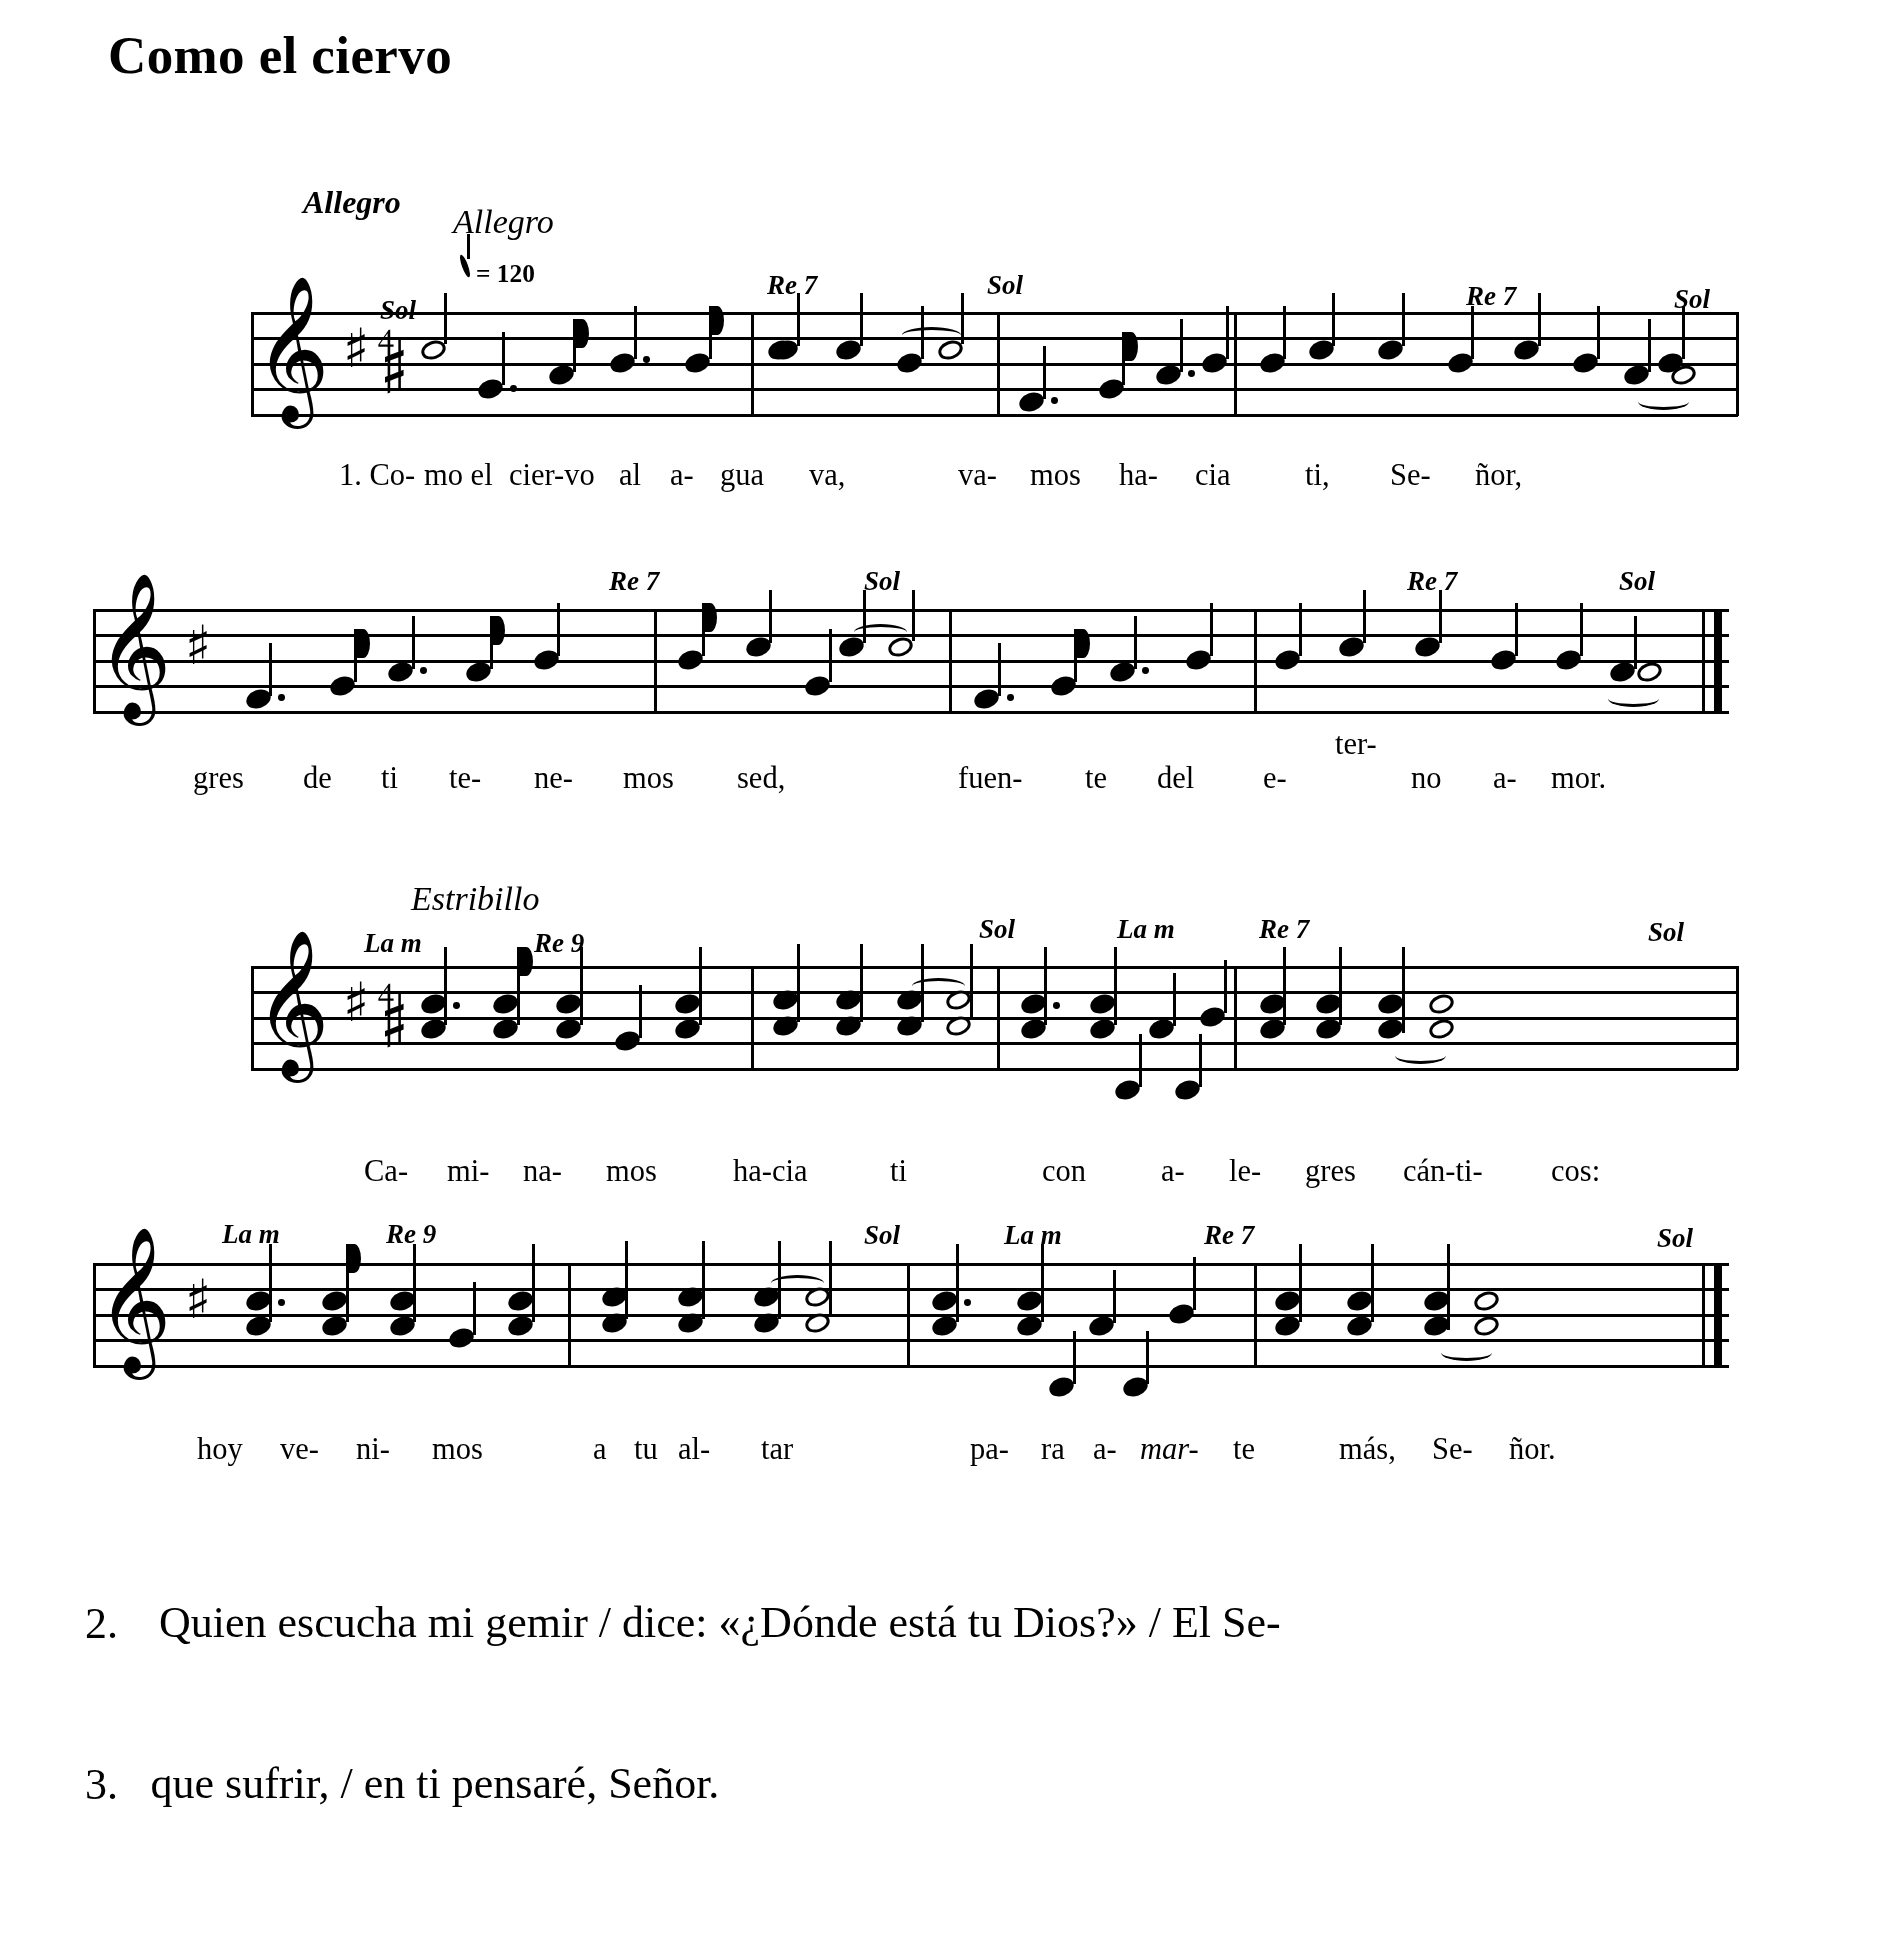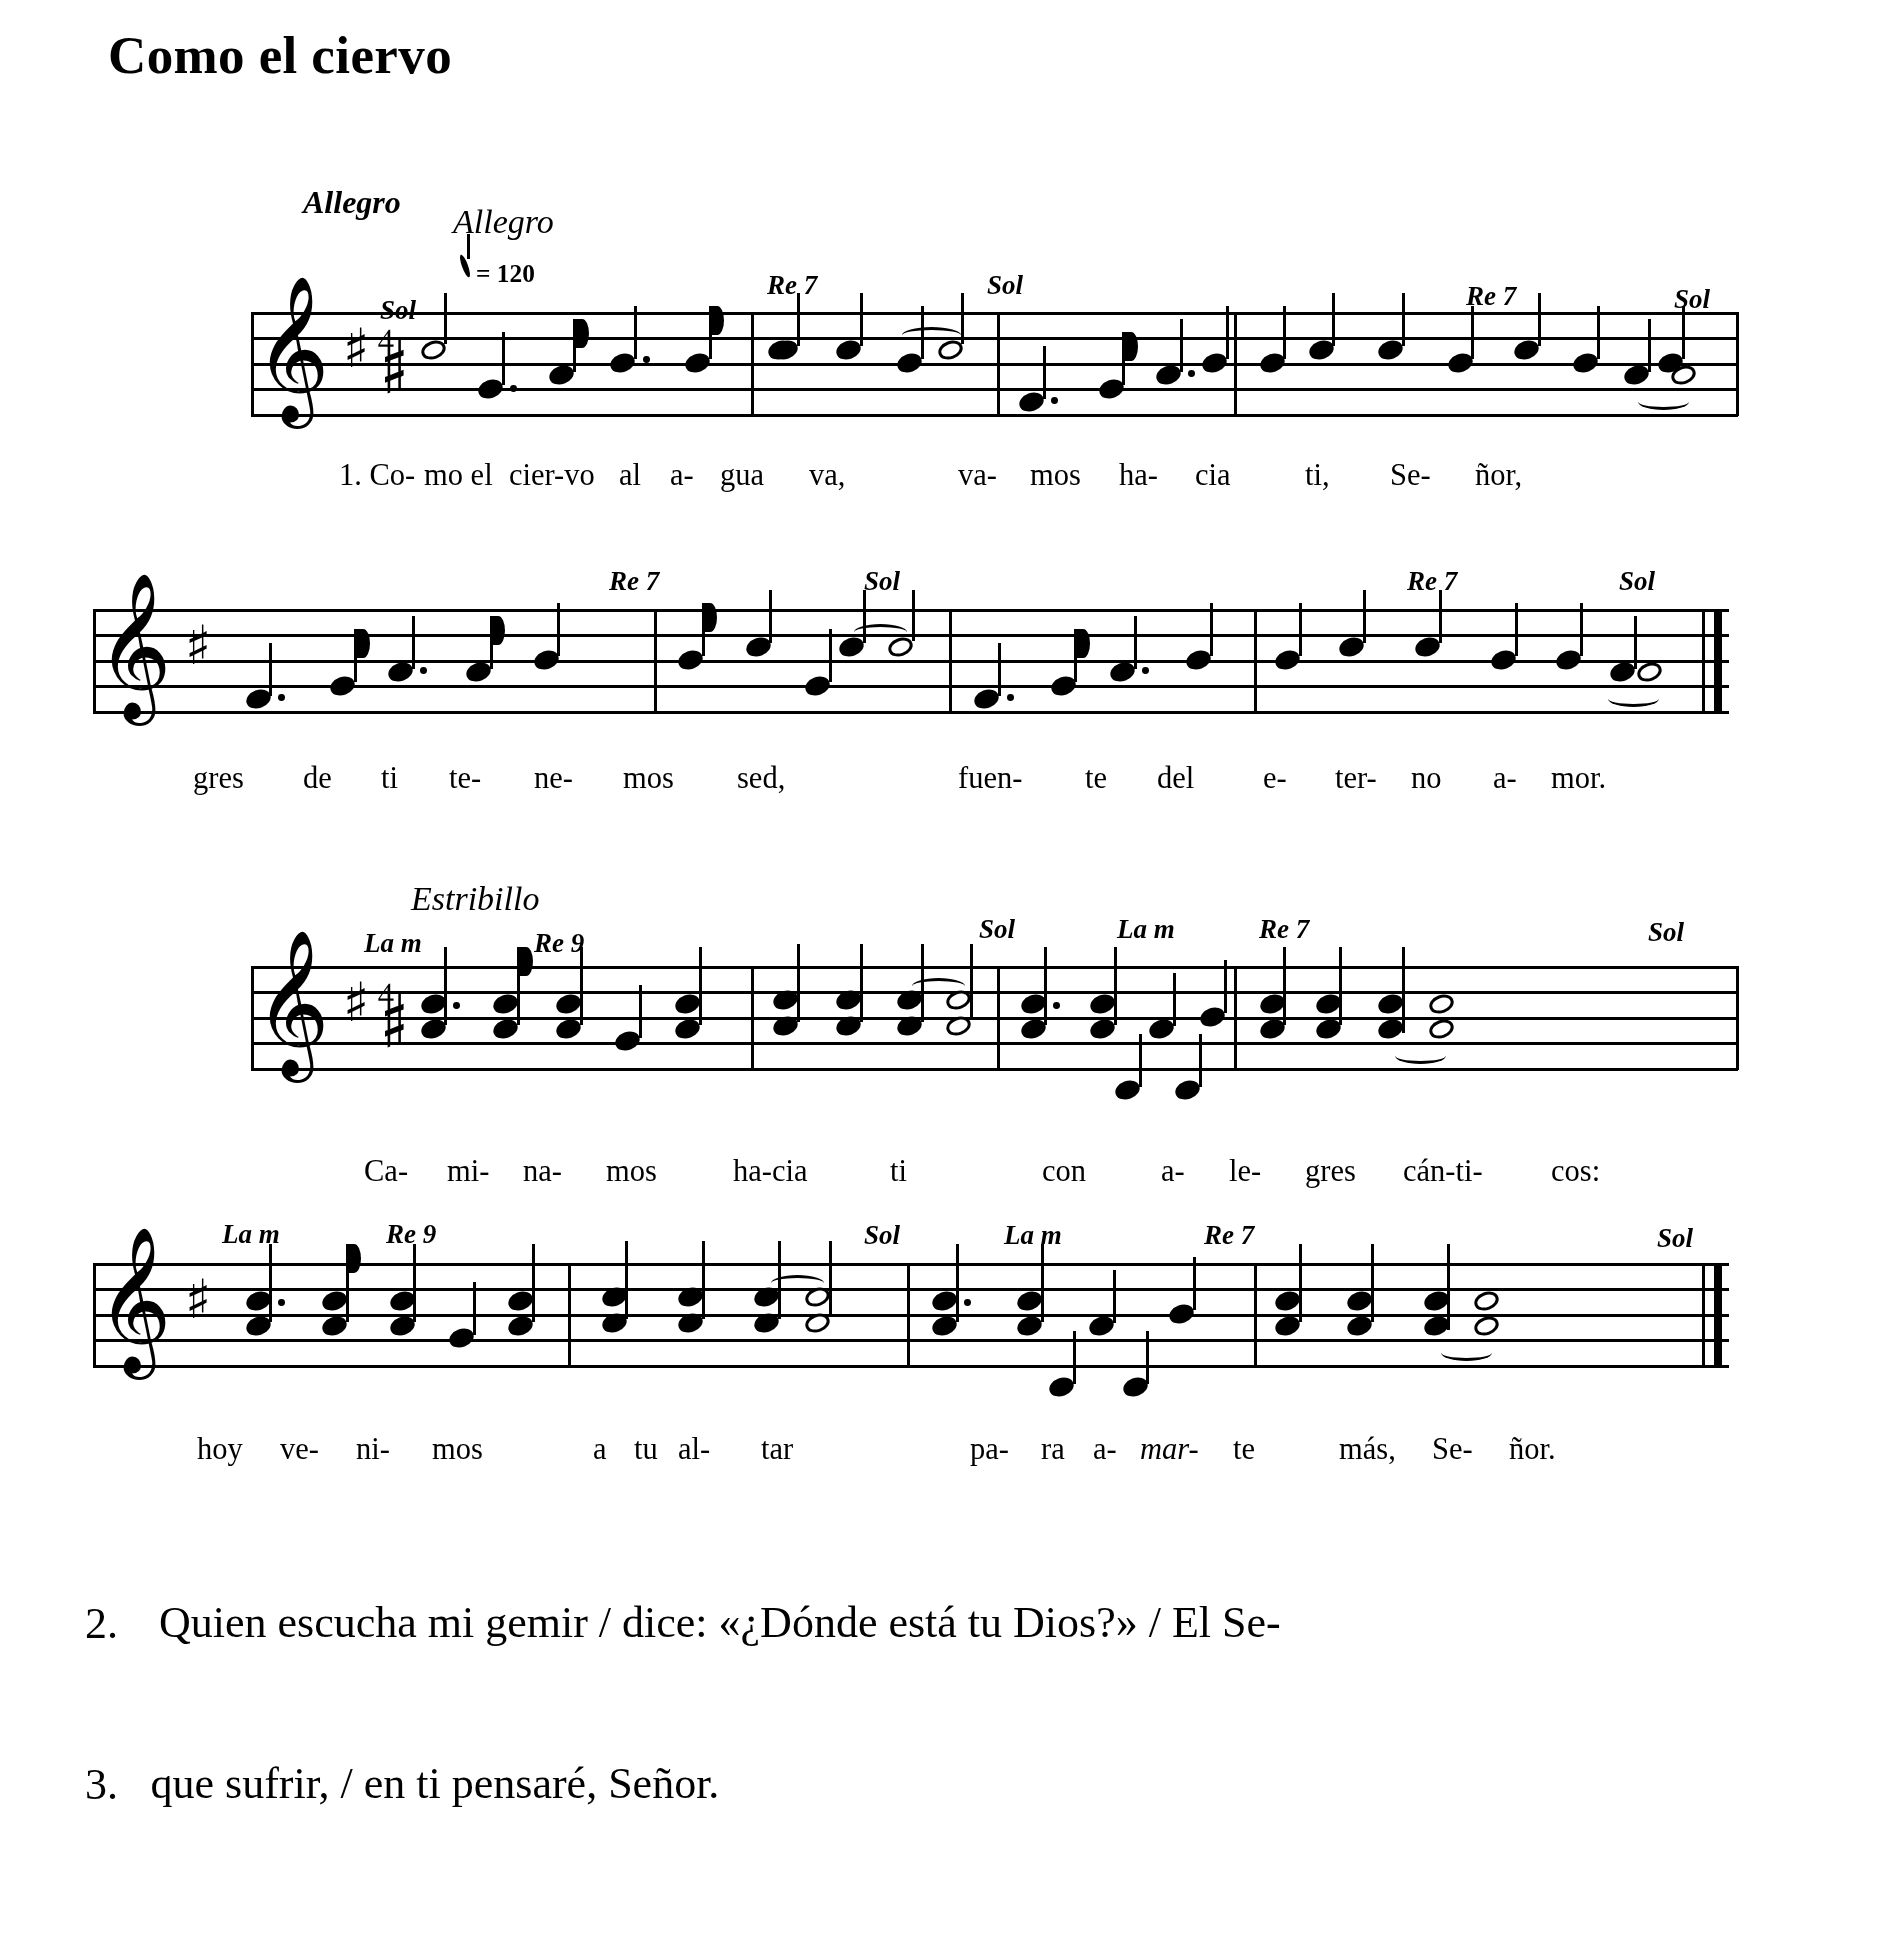--- a/index.html
+++ b/index.html
@@ -351,21 +351,21 @@
 <div class="lyric" style="left:303px; top:761px;">de</div>
 <div class="lyric" style="left:381px; top:761px;">ti</div>
 <div class="lyric" style="left:449px; top:761px;">te-</div>
 <div class="lyric" style="left:534px; top:761px;">ne-</div>
 <div class="lyric" style="left:623px; top:761px;">mos</div>
 <div class="lyric" style="left:737px; top:761px;">sed,</div>
 <div class="lyric" style="left:958px; top:761px;">fuen-</div>
 <div class="lyric" style="left:1085px; top:761px;">te</div>
 <div class="lyric" style="left:1157px; top:761px;">del</div>
 <div class="lyric" style="left:1263px; top:761px;">e-</div>
-<div class="lyric" style="left:1335px; top:761px;">ter-</div>
+<div class="lyric" style="left:1335px; top:727px;">ter-</div>
 <div class="lyric" style="left:1411px; top:761px;">no</div>
 <div class="lyric" style="left:1493px; top:761px;">a-</div>
 <div class="lyric" style="left:1551px; top:761px;">mor.</div>
 
 <div class="section-word" style="left:411px; top:880px;">Estribillo</div>
 <div class="chord" style="left:364px; top:928px;">La m</div>
 <div class="chord" style="left:534px; top:928px;">Re 9</div>
 <div class="chord" style="left:979px; top:914px;">Sol</div>
 <div class="chord" style="left:1117px; top:914px;">La m</div>
 <div class="chord" style="left:1259px; top:914px;">Re 7</div>

